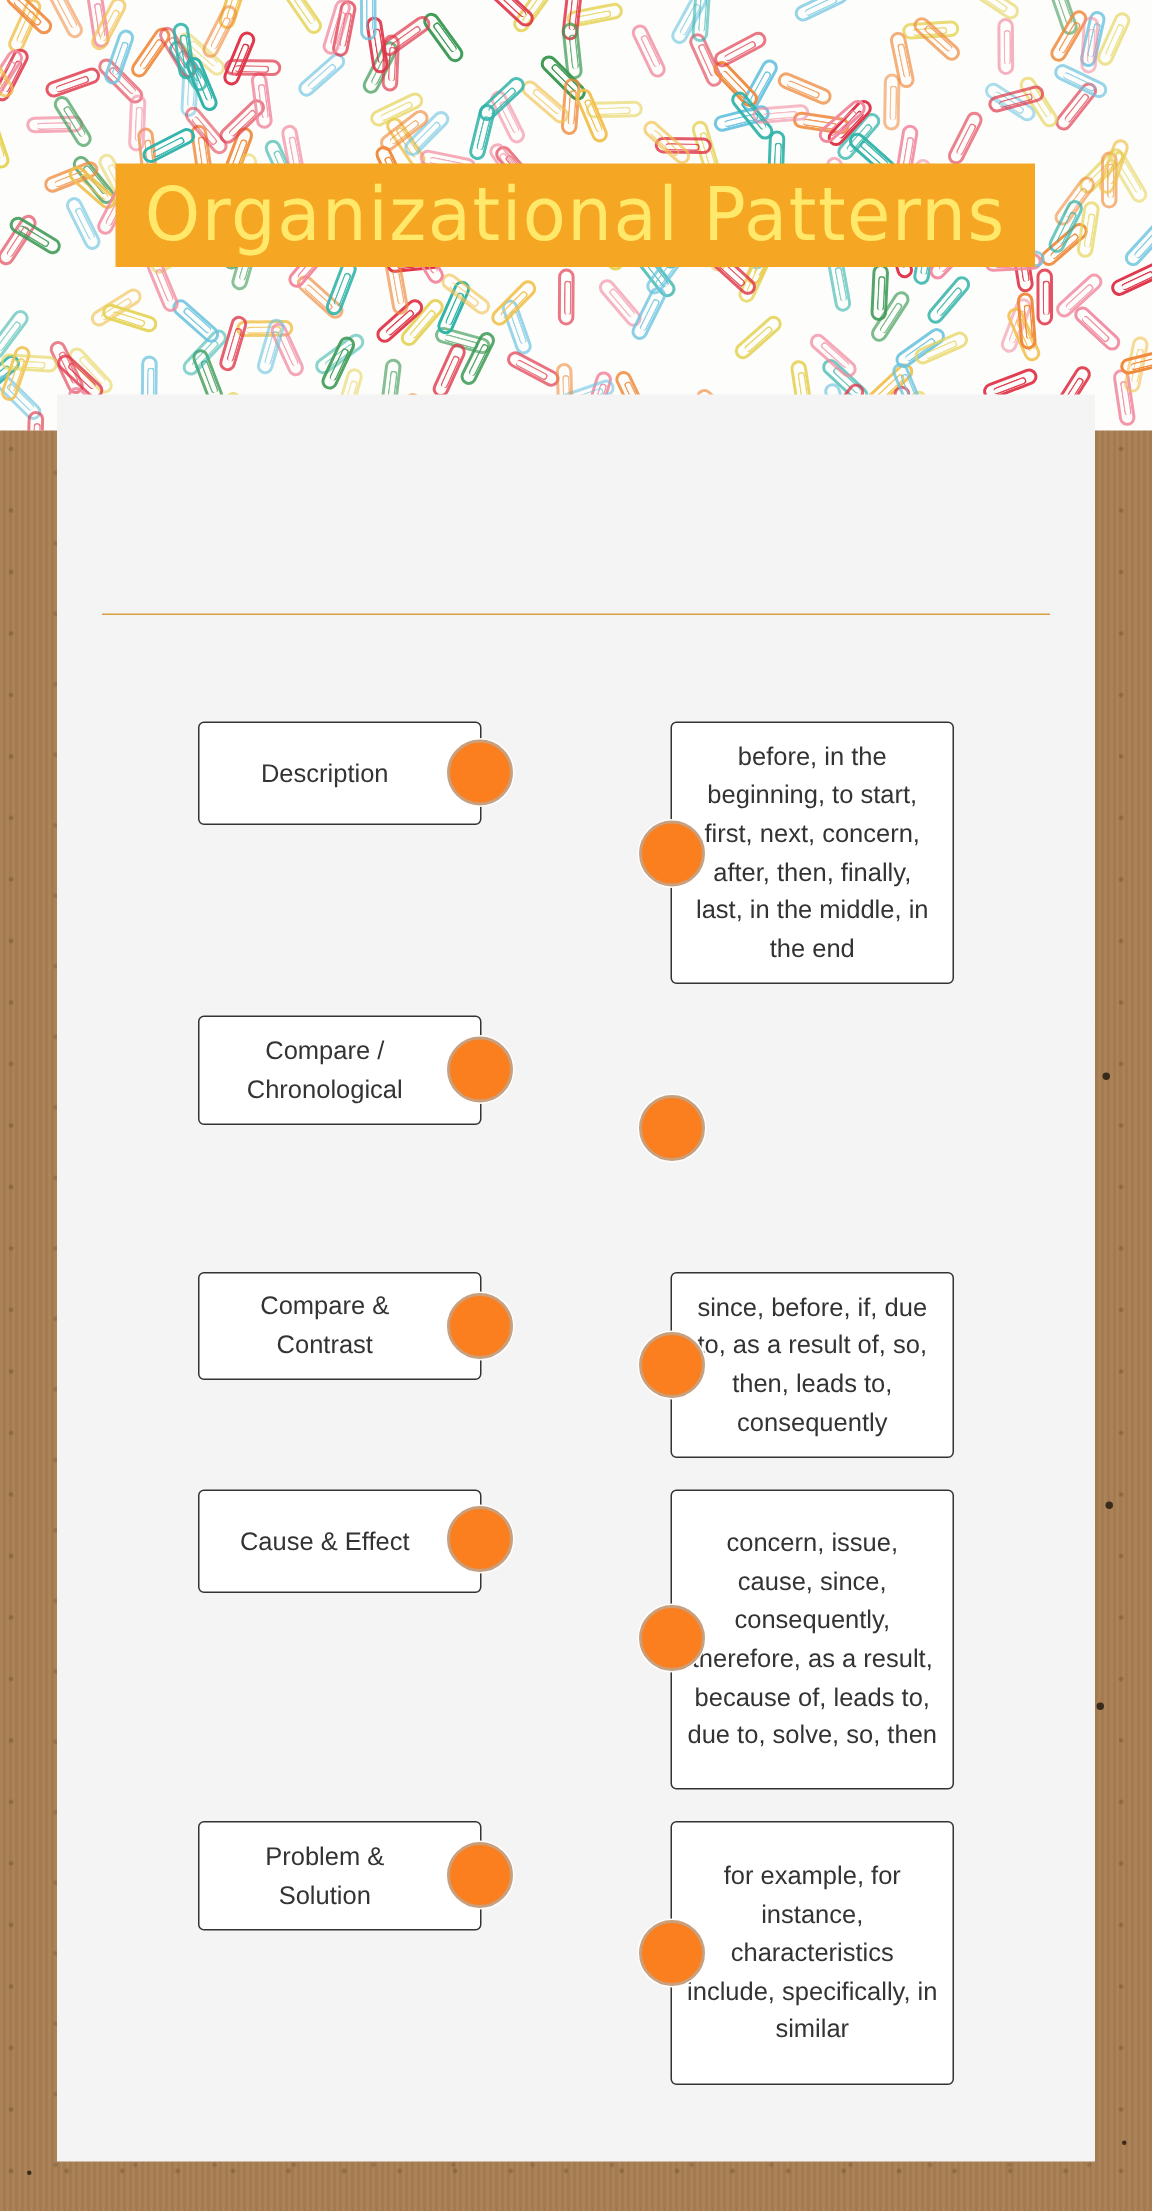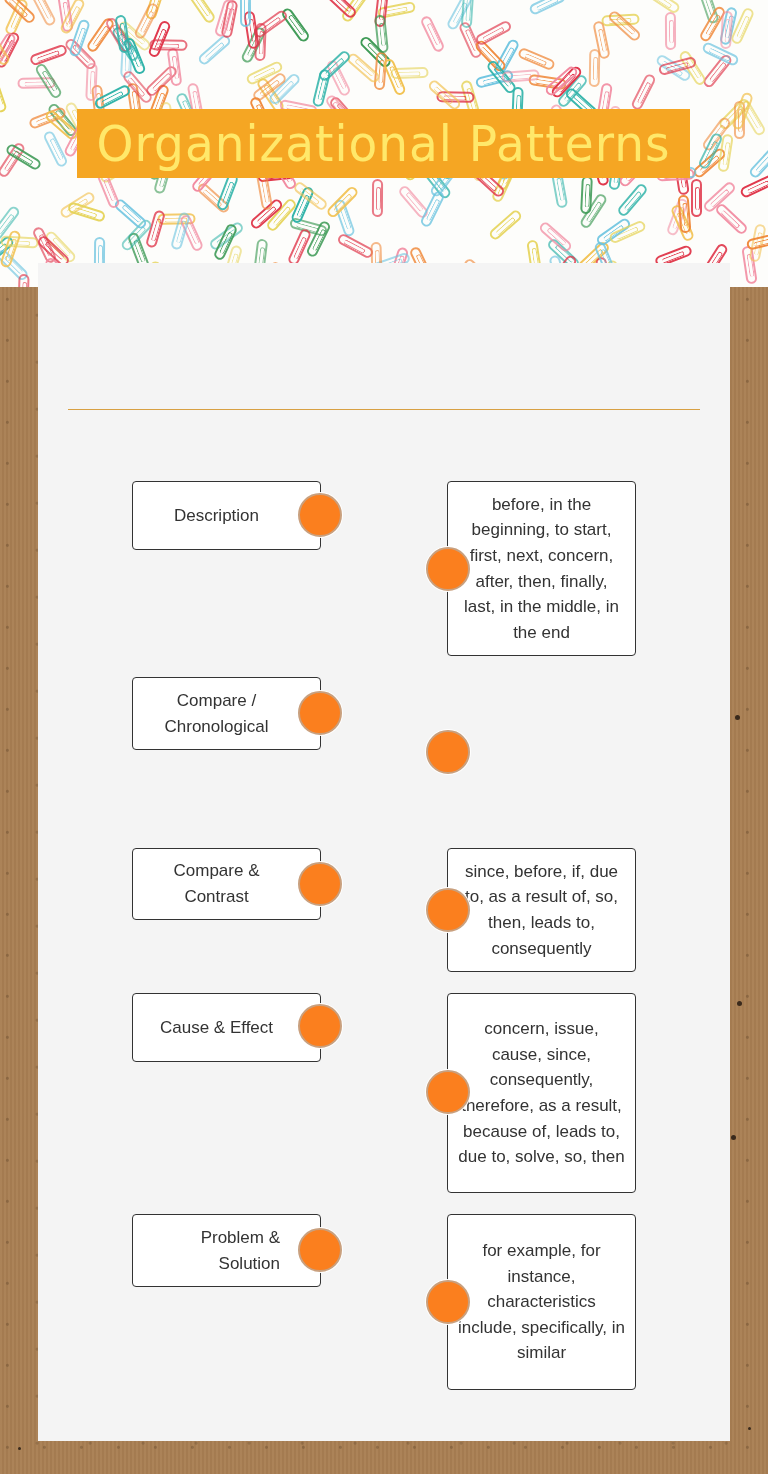--- a/index.html
+++ b/index.html
@@ -378,20 +378,20 @@
   <div class="box left" style="left:94px;top:730px;height:69px;">
     <span style="padding-right:20px;">Cause &amp; Effect</span>
   </div>
   <div class="dot" style="left:260px;top:741px;"></div>
   <div class="box right" style="left:409px;top:730px;height:200px;">
     <span>concern, issue, cause, since, consequently, therefore, as a result, because of, leads to, due to, solve, so, then</span>
   </div>
   <div class="dot" style="left:388px;top:807px;"></div>
 
   <div class="box left" style="left:94px;top:951px;height:73px;">
-    <span style="padding:0 40px 0 20px;text-align:right;">Problem &amp; Solution</span>
+    <span style="padding:0 40px 0 20px;">Problem &amp; Solution</span>
   </div>
   <div class="dot" style="left:260px;top:965px;"></div>
   <div class="box right" style="left:409px;top:951px;height:176px;">
     <span>for example, for instance, characteristics include, specifically, in similar</span>
   </div>
   <div class="dot" style="left:388px;top:1017px;"></div>
 </div>
 
 </body></html>

